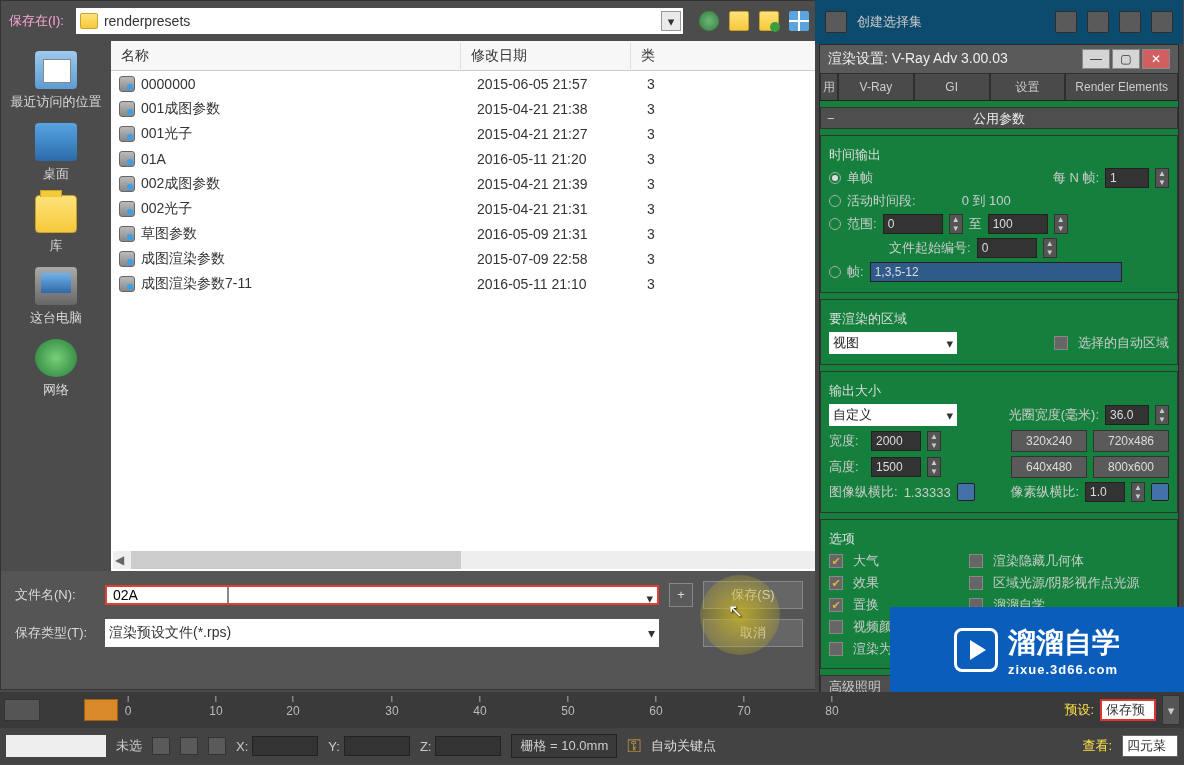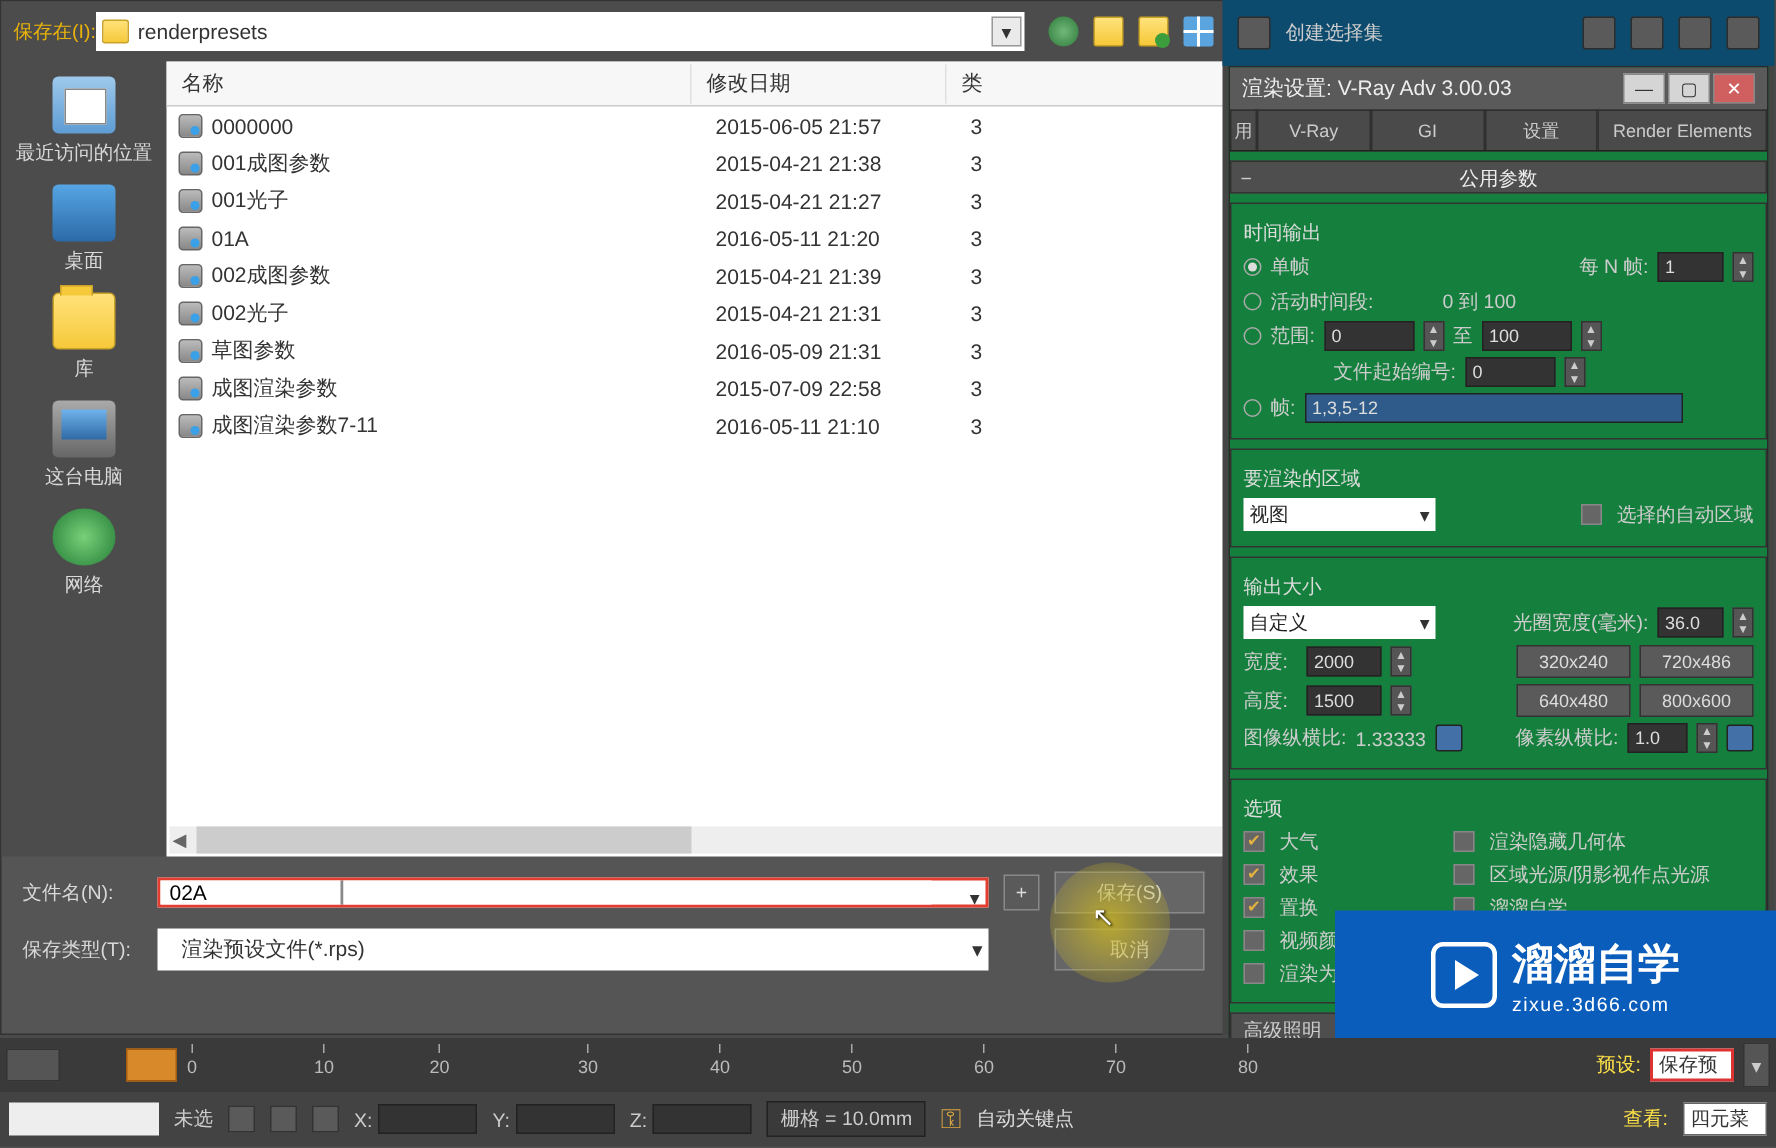--- a/index.html
+++ b/index.html
@@ -20,21 +20,21 @@
     background: #555;
     border: 1px solid #333;
   }
   .dlg-top {
     display: flex;
     align-items: center;
     height: 40px;
     padding: 4px 8px;
     background: #4c4c4c;
   }
-  .dlg-top-label { color: #eab308; margin-right: 0; }
+  .dlg-top-label { color: #f9a8d4; margin-right: 12px; }
   .folder-select {
     display: flex; align-items: center;
     background: #fff;
     height: 26px;
     flex: 1;
     padding: 0 4px;
     position: relative;
   }
   .folder-select .fld-icon {
     width: 18px; height: 16px;
@@ -136,21 +136,21 @@
     border:2px solid #e33c31;
     padding-right:36px;
     position:relative;
   }
   .filename-box input{flex:1;border:none;outline:none;padding:0 6px;font-size:14px;}
   .filename-box .mid{width:2px;background:#888;}
   .filename-box::after{content:"▾";position:absolute;right:4px;top:4px;color:#333;}
   .plus-btn{width:24px;height:24px;border:1px solid #888;color:#ddd;text-align:center;line-height:22px;background:#5a5a5a;cursor:pointer;}
   .std-btn{width:100px;height:28px;border:1px solid #888;background:#666;color:#ddd;text-align:center;line-height:26px;cursor:pointer;}
   .filetype {
-    flex:1; height:28px; background:#fff;position:relative;padding:0 16px;display:flex;align-items:center;color:#333;font-size:14px;
+    flex:1; height:28px; background:#fff;position:relative;padding:0 4px;display:flex;align-items:center;color:#333;font-size:14px;
   }
   .filetype::after{content:"▾";position:absolute;right:4px;color:#333;}
   
   .cursor-glow {
     position:absolute; left:700px; top:575px;
     width:80px;height:80px;border-radius:50%;
     background: radial-gradient(circle, rgba(200,180,40,0.85), rgba(200,180,40,0));
   }
   .cursor{position:absolute;left:728px;top:600px;color:#fff;font-size:18px;text-shadow:1px 1px 2px #000;}
 
@@ -211,21 +211,21 @@
     position:absolute; right:0; bottom:72px;
     width:294px;height:86px;
     background:#0a5dbb;
     display:flex;align-items:center;justify-content:center;gap:10px;
     color:#fff;font-size:28px;font-weight:600;
   }
   .watermark .play{
     width:44px;height:44px;border:3px solid #fff;border-radius:8px;display:flex;align-items:center;justify-content:center;
   }
   .watermark .play::after{content:"";width:0;height:0;border-left:16px solid #fff;border-top:10px solid transparent;border-bottom:10px solid transparent;margin-left:3px;}
-  .wm-sub{font-size:13px;font-weight:400;display:block;letter-spacing:1px;}
+  .wm-sub{font-size:13px;font-weight:700;display:block;letter-spacing:1px;}
 
   
   .timeline{
     position:absolute;left:0;top:692px;right:0;height:36px;background:#3a3a3a;
     display:flex;align-items:center;
   }
   .orange-handle{width:34px;height:22px;background:#d88a2a;border:1px solid #a55c10;margin-left:44px;}
   .ticks{flex:1;position:relative;height:28px;color:#bbb;font-size:12px;}
   .tick{position:absolute;top:0;transform:translateX(-50%);}
   .tick::before{content:"";display:block;width:1px;height:6px;background:#aaa;margin:0 auto 2px;}

